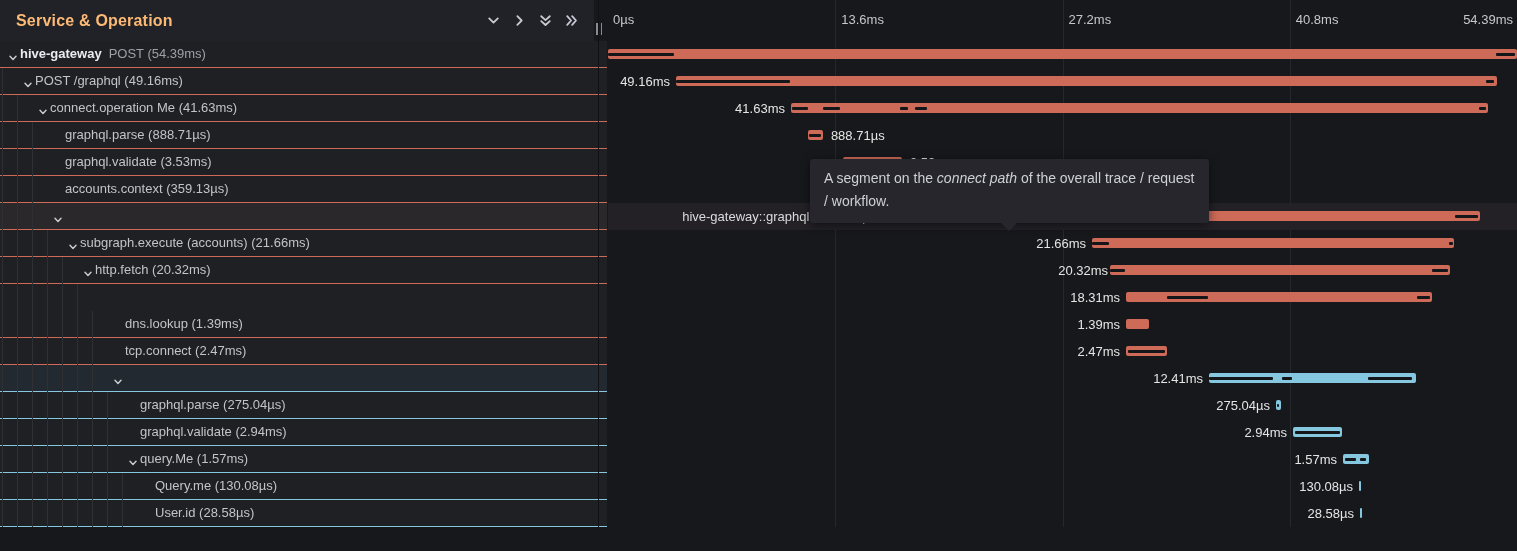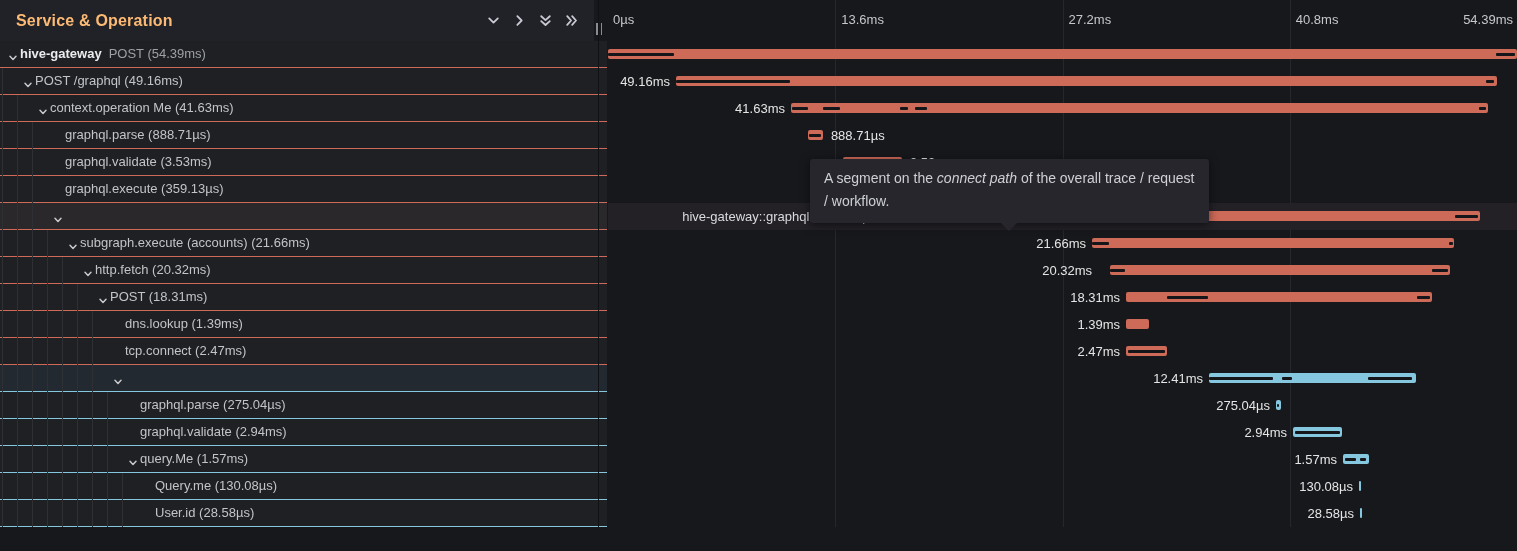--- a/index.html
+++ b/index.html
@@ -103,31 +103,31 @@
         <span class="chev" style="left: 23px;"><svg width="10" height="10" viewBox="0 0 10 10">
             <path d="M2 3.2L5 6.4 8 3.2" stroke="#c8c9cd" stroke-width="1.5" fill="none" stroke-linecap="round" stroke-linejoin="round"></path>
           </svg></span>
         <span class="lbl" style="left: 35px;">POST /graphql (49.16ms)</span>
       </div>
       <div class="guide" style="left: 17px; top: 54px; height: 432px;"></div>
       <div class="lrow" style="top: 54px; border-bottom: 1px solid rgb(205, 106, 88);">
         <span class="chev" style="left: 38px;"><svg width="10" height="10" viewBox="0 0 10 10">
             <path d="M2 3.2L5 6.4 8 3.2" stroke="#c8c9cd" stroke-width="1.5" fill="none" stroke-linecap="round" stroke-linejoin="round"></path>
           </svg></span>
-        <span class="lbl" style="left: 50px;">context.operation Me (41.63ms)</span>
+        <span class="lbl" style="left: 50px;">connect.operation Me (41.63ms)</span>
       </div>
       <div class="guide" style="left: 32px; top: 81px; height: 405px;"></div>
       <div class="lrow" style="top: 81px; border-bottom: 1px solid rgb(205, 106, 88);">
         <span class="lbl" style="left: 65px;">graphql.parse (888.71µs)</span>
       </div>
       <div class="lrow" style="top: 108px; border-bottom: 1px solid rgb(205, 106, 88);">
         <span class="lbl" style="left: 65px;">graphql.validate (3.53ms)</span>
       </div>
       <div class="lrow" style="top: 135px; border-bottom: 1px solid rgb(205, 106, 88);">
-        <span class="lbl" style="left: 65px;">graphql.execute (359.13µs)</span>
+        <span class="lbl" style="left: 65px;">accounts.context (359.13µs)</span>
       </div>
       <div class="lrow hl-warm-l" style="top: 162px; border-bottom: 1px solid rgb(205, 106, 88);">
         <span class="chev" style="left: 53px;"><svg width="10" height="10" viewBox="0 0 10 10">
             <path d="M2 3.2L5 6.4 8 3.2" stroke="#c8c9cd" stroke-width="1.5" fill="none" stroke-linecap="round" stroke-linejoin="round"></path>
           </svg></span>
       </div>
       <div class="guide" style="left: 47px; top: 189px; height: 297px;"></div>
       <div class="lrow" style="top: 189px; border-bottom: 1px solid rgb(205, 106, 88);">
         <span class="chev" style="left: 68px;"><svg width="10" height="10" viewBox="0 0 10 10">
             <path d="M2 3.2L5 6.4 8 3.2" stroke="#c8c9cd" stroke-width="1.5" fill="none" stroke-linecap="round" stroke-linejoin="round"></path>
@@ -135,26 +135,20 @@
         <span class="lbl" style="left: 80px;">subgraph.execute (accounts) (21.66ms)</span>
       </div>
       <div class="guide" style="left: 62px; top: 216px; height: 270px;"></div>
       <div class="lrow" style="top: 216px; border-bottom: 1px solid rgb(205, 106, 88);">
         <span class="chev" style="left: 83px;"><svg width="10" height="10" viewBox="0 0 10 10">
             <path d="M2 3.2L5 6.4 8 3.2" stroke="#c8c9cd" stroke-width="1.5" fill="none" stroke-linecap="round" stroke-linejoin="round"></path>
           </svg></span>
         <span class="lbl" style="left: 95px;">http.fetch (20.32ms)</span>
       </div>
       <div class="guide" style="left: 77px; top: 243px; height: 243px;"></div>
-      <div class="lrow" style="top: 243px; border-bottom: 1px solid rgb(205, 106, 88);">
-        <span class="chev" style="left: 98px;"><svg width="10" height="10" viewBox="0 0 10 10">
-            <path d="M2 3.2L5 6.4 8 3.2" stroke="#c8c9cd" stroke-width="1.5" fill="none" stroke-linecap="round" stroke-linejoin="round"></path>
-          </svg></span>
-        <span class="lbl" style="left: 110px;">POST (18.31ms)</span>
-      </div>
       <div class="guide" style="left: 92px; top: 270px; height: 216px;"></div>
       <div class="lrow" style="top: 270px; border-bottom: 1px solid rgb(205, 106, 88);">
         <span class="lbl" style="left: 125px;">dns.lookup (1.39ms)</span>
       </div>
       <div class="lrow" style="top: 297px; border-bottom: 1px solid rgb(205, 106, 88);">
         <span class="lbl" style="left: 125px;">tcp.connect (2.47ms)</span>
       </div>
       <div class="lrow hl-cool-l" style="top: 324px; border-bottom: 1px solid rgb(134, 199, 224);">
         <span class="chev" style="left: 113px;"><svg width="10" height="10" viewBox="0 0 10 10">
             <path d="M2 3.2L5 6.4 8 3.2" stroke="#c8c9cd" stroke-width="1.5" fill="none" stroke-linecap="round" stroke-linejoin="round"></path>
@@ -243,21 +237,21 @@
             <div class="crit" style="left: 0%; width: 4.7%; background: rgb(21, 22, 26);"></div>
             <div class="crit" style="left: 98.6%; width: 1.1%; background: rgb(21, 22, 26);"></div>
           </div>
           <span class="dur" style="right: 46.75%; margin-right: 6px;">21.66ms</span>
         </div>
         <div class="trow" style="top: 216px;">
           <div class="bar" style="left: 55.23%; width: 37.4%; background: rgb(205, 106, 88);">
             <div class="crit" style="left: 0%; width: 4.4%; background: rgb(21, 22, 26);"></div>
             <div class="crit" style="left: 94.7%; width: 4.7%; background: rgb(21, 22, 26);"></div>
           </div>
-          <span class="dur" style="right: 44.77%; margin-right: 18px;">20.32ms</span>
+          <span class="dur" style="right: 44.77%; margin-right: 2px;">20.32ms</span>
         </div>
         <div class="trow" style="top: 243px;">
           <div class="bar" style="left: 56.99%; width: 33.66%; background: rgb(205, 106, 88);">
             <div class="crit" style="left: 13.4%; width: 13.4%; background: rgb(21, 22, 26);"></div>
             <div class="crit" style="left: 95.1%; width: 4.2%; background: rgb(21, 22, 26);"></div>
           </div>
           <span class="dur" style="right: 43.01%; margin-right: 6px;">18.31ms</span>
         </div>
         <div class="trow" style="top: 270px;">
           <div class="bar" style="left: 56.99%; width: 2.55%; background: rgb(205, 106, 88);"></div>

